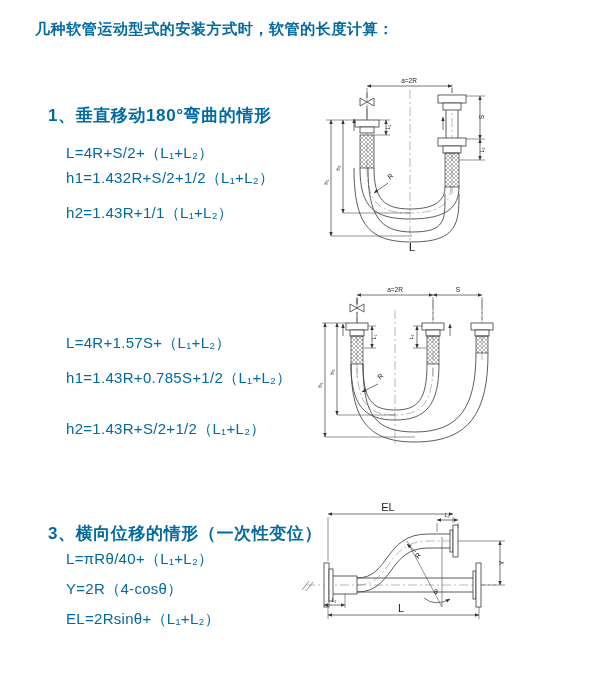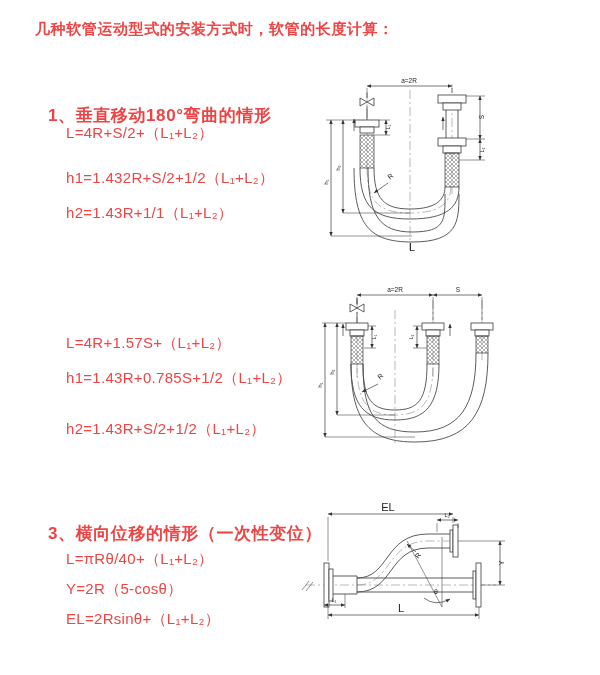--- a/index.html
+++ b/index.html
@@ -1,17 +1,17 @@
 <!DOCTYPE html>
 <html><head>
 <meta charset="utf-8">
 <style>
   html,body{margin:0;padding:0;background:#fff;}
   .page{position:relative;width:600px;height:653px;background:#ffffff;overflow:hidden;
-        font-family:"Liberation Sans","DejaVu Sans",sans-serif;color:#ef4444;}
+        font-family:"Liberation Sans","DejaVu Sans",sans-serif;color:#0369a1;}
   .title{position:absolute;left:35px;top:20px;font-size:15px;font-weight:600;letter-spacing:.6px;}
   .heading{position:absolute;left:48px;font-size:17px;font-weight:600;letter-spacing:.6px;}
   .formula{position:absolute;left:66px;font-size:15px;font-weight:400;letter-spacing:.3px;}
   svg.diag{position:absolute;overflow:visible;}
   svg text{fill:#1e1e1e;font-family:"Liberation Sans","DejaVu Sans",sans-serif;}
   .tube{stroke:#4a4a4a;stroke-width:.9;fill:none;}
   .dim{stroke:#3a3a3a;stroke-width:.7;fill:none;}
   .ext{stroke:#3a3a3a;stroke-width:.55;fill:none;}
   .cl{stroke:#8a8a8a;stroke-width:.6;fill:none;stroke-dasharray:9 3 2 3;}
   .fl{fill:#fff;stroke:#3a3a3a;stroke-width:.8;}
@@ -34,21 +34,21 @@
       </marker>
       <pattern id="braid" width="4" height="4" patternUnits="userSpaceOnUse">
         <path d="M0,0 L4,4 M4,0 L0,4" stroke="#6a6a6a" stroke-width="0.5"></path>
       </pattern>
     </defs>
   </svg>
 
   <div class="title">几种软管运动型式的安装方式时，软管的长度计算：</div>
 
   <div class="heading" style="top:104px">1、垂直移动180°弯曲的情形</div>
-  <div class="formula" style="top:124px">L=4R+S/2+（L₁+L₂）</div>
+  <div class="formula" style="top:144px">L=4R+S/2+（L₁+L₂）</div>
   <div class="formula" style="top:169px">h1=1.432R+S/2+1/2（L₁+L₂）</div>
   <div class="formula" style="top:204px">h2=1.43R+1/1（L₁+L₂）</div>
 
   <svg class="diag" style="left:308px;top:72px" width="262" height="182" viewBox="0 0 262 182">
 
     <g>
       <path class="cl" d="M59,20 V98"></path>
       <path class="cl" d="M144,12 V122"></path>
       <path class="cl" d="M102,18 V178"></path>
       <path class="cl" d="M59,96 C59,131 72,141 102,141 C132,141 143,131 143,114"></path>
@@ -192,21 +192,21 @@
       <text class="lbl-sm" transform="rotate(-90 14 103)" x="14" y="103" text-anchor="middle">h₁</text>
     </g>
     <g>
       <path class="dim" d="M70,102 L54,110" marker-end="url(#arr)"></path>
       <text class="lbl-md" transform="rotate(-40 74 96)" x="74" y="96" text-anchor="middle">R</text>
     </g>
   </svg>
 
   <div class="heading" style="top:522px">3、横向位移的情形（一次性变位）</div>
   <div class="formula" style="top:550px">L=πRθ/40+（L₁+L₂）</div>
-  <div class="formula" style="top:580px">Y=2R（5-cosθ）</div>
+  <div class="formula" style="top:580px">Y=2R（4-cosθ）</div>
   <div class="formula" style="top:610px">EL=2Rsinθ+（L₁+L₂）</div>
 
   <svg class="diag" style="left:298px;top:497px" width="302" height="160" viewBox="0 0 302 160">
     <g>
       <path class="cl" d="M8,88 H198"></path>
       <path class="cl" d="M59,88 C94,88 88,44 130,44 L152,44"></path>
     </g>
     <path class="ext" d="M4,93 L11,84 M8,94 L15,85"></path>
     <g>
       <rect class="fl" x="26" y="66" width="5" height="44"></rect>

